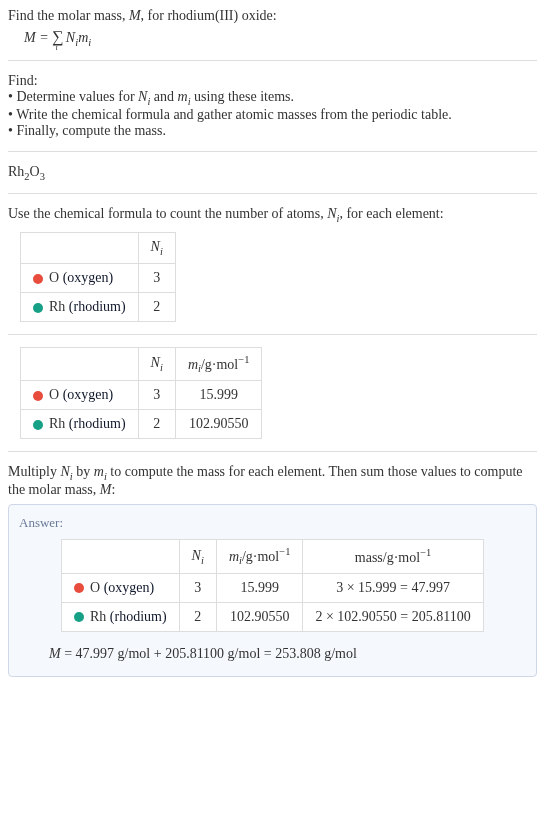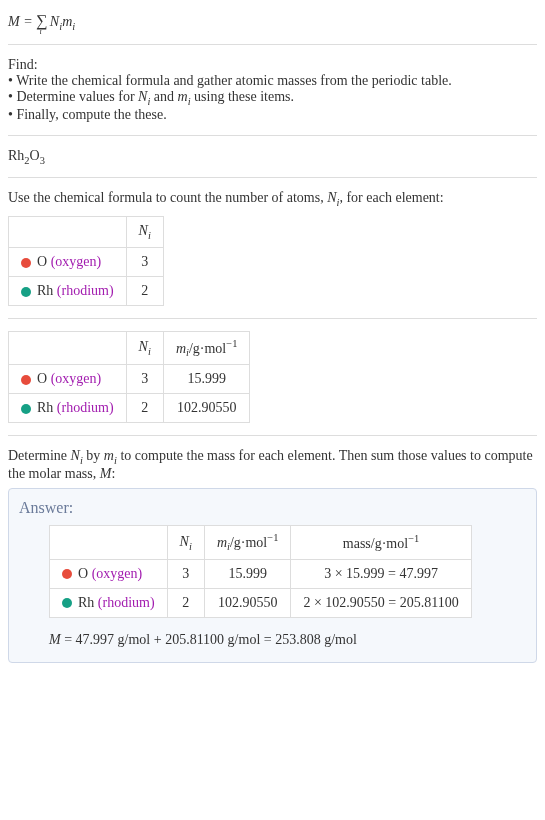--- a/index.html
+++ b/index.html
@@ -18,32 +18,32 @@
     .section {
       margin-bottom: 4px;
     }
     .hr {
       border: none;
       border-top: 1px solid #ddd;
       margin: 12px 0;
     }
     .formula {
       font-style: italic;
-      margin: 4px 0;
+      margin: 4px 16px;
     }
     .chem-formula {
       font-family: Liberation Serif, serif;
       margin: 4px 0;
     }
     .chem-formula sub {
       font-size: 0.75em;
     }
     table {
       border-collapse: collapse;
-      margin: 8px 0;
+      margin: 8px 12px;
       padding-left: 27px;
     }
     th, td {
       border: 1px solid #ddd;
       padding: 6px 12px;
       text-align: left;
       font-weight: normal;
     }
     th {
       background: #fff;
@@ -62,32 +62,32 @@
     .dot-red {
       background: #e74c3c;
     }
     .dot-teal {
       background: #16a085;
     }
     .element-cell {
       white-space: nowrap;
     }
     .element-name {
-      color: #a21caf;
+      color: #0f172a;
     }
     .answer-box {
       border: 1px solid #cfd8e8;
       background: #f5f8fc;
       border-radius: 4px;
       padding: 10px 10px 14px 10px;
       margin-top: 6px;
     }
     .answer-label {
       color: #6a7a99;
-      font-size: 16px;
+      font-size: 13px;
       margin-bottom: 8px;
     }
     .answer-content {
       padding-left: 30px;
     }
     .answer-box table th, .answer-box table td {
       background: #fff;
     }
     .sigma {
       font-size: 16px;
@@ -118,34 +118,37 @@
     }
     .final-eq .normal {
       font-style: normal;
       text-align: right;
     }
   </style>
 </head>
 <body>
 
 <div class="section">
+  <div>
+    <span>Find the molar mass, </span><span class="ital">M</span><span>, for rhodium(III) oxide:</span>
+  </div>
   <div class="formula">
     <span class="ital">M</span><span> = </span><span class="sigma">∑</span><span class="sigma-sub">i</span><span class="ital">N</span><span class="sub ital">i</span><span class="ital">m</span><span class="sub ital">i</span>
   </div>
 </div>
 
 <hr class="hr">
 
 <div class="section">
   <div>Find:</div>
+  <div>
+    <span>• Determine values for </span><span class="ital">N</span><span class="sub ital">i</span><span> and </span><span class="ital">m</span><span class="sub ital">i</span><span> using these items.</span>
+  </div>
   <div>• Write the chemical formula and gather atomic masses from the periodic table.</div>
-  <div>
-    <span>• Determine values for </span><span class="ital">N</span><span class="sub ital">i</span><span> and </span><span class="ital">m</span><span class="sub ital">i</span><span> using these items.</span>
-  </div>
-  <div>• Finally, compute the these.</div>
+  <div>• Finally, compute the mass.</div>
 </div>
 
 <hr class="hr">
 
 <div class="section">
   <div class="chem-formula">
     <span>Rh</span><sub>2</sub><span>O</span><sub>3</sub>
   </div>
 </div>
 
@@ -194,21 +197,21 @@
       <td class="num">102.90550</td>
     </tr>
   </tbody>
     </table>
 </div>
 
 <hr class="hr">
 
 <div class="section">
   <div>
-    <span>Determine </span><span class="ital">N</span><span class="sub ital">i</span><span> by </span><span class="ital">m</span><span class="sub ital">i</span><span> to compute the mass for each element. Then sum those values to compute the molar mass, </span><span class="ital">M</span><span>:</span>
+    <span>Multiply </span><span class="ital">N</span><span class="sub ital">i</span><span> by </span><span class="ital">m</span><span class="sub ital">i</span><span> to compute the mass for each element. Then sum those values to compute the molar mass, </span><span class="ital">M</span><span>:</span>
   </div>
 </div>
 
 <div class="answer-box">
   <div class="answer-label">Answer:</div>
   <div class="answer-content">
     <table>
       <tbody>
           <tr>
         <th></th>

